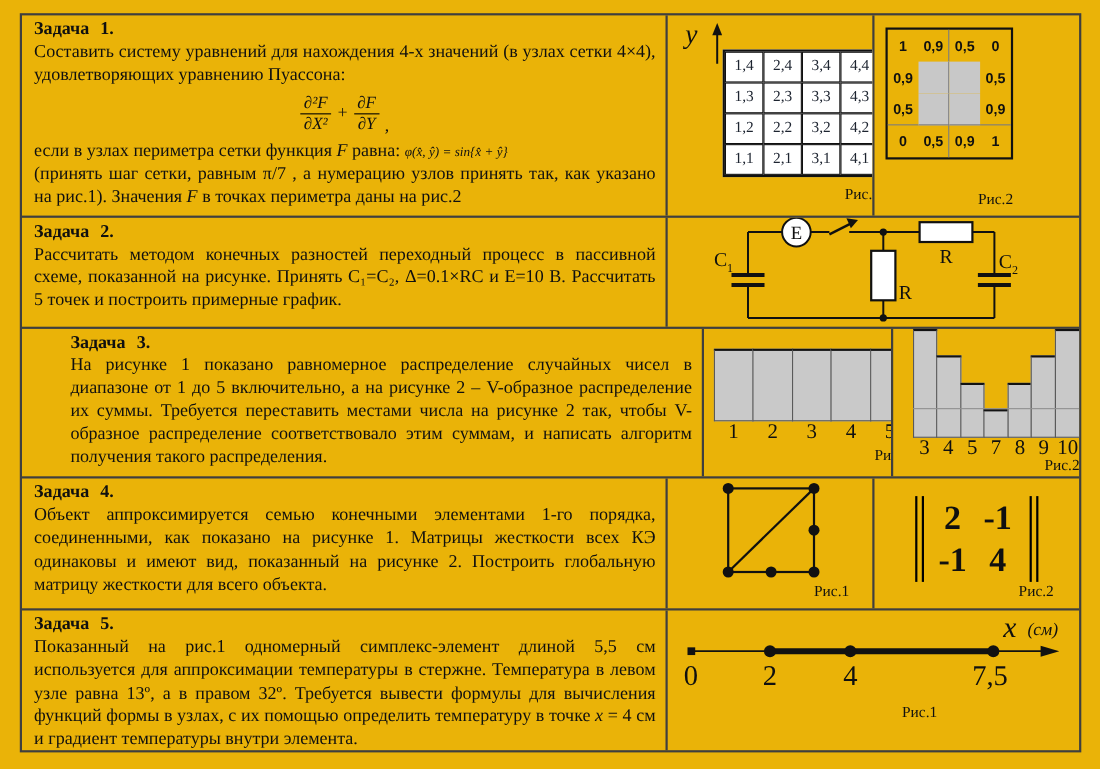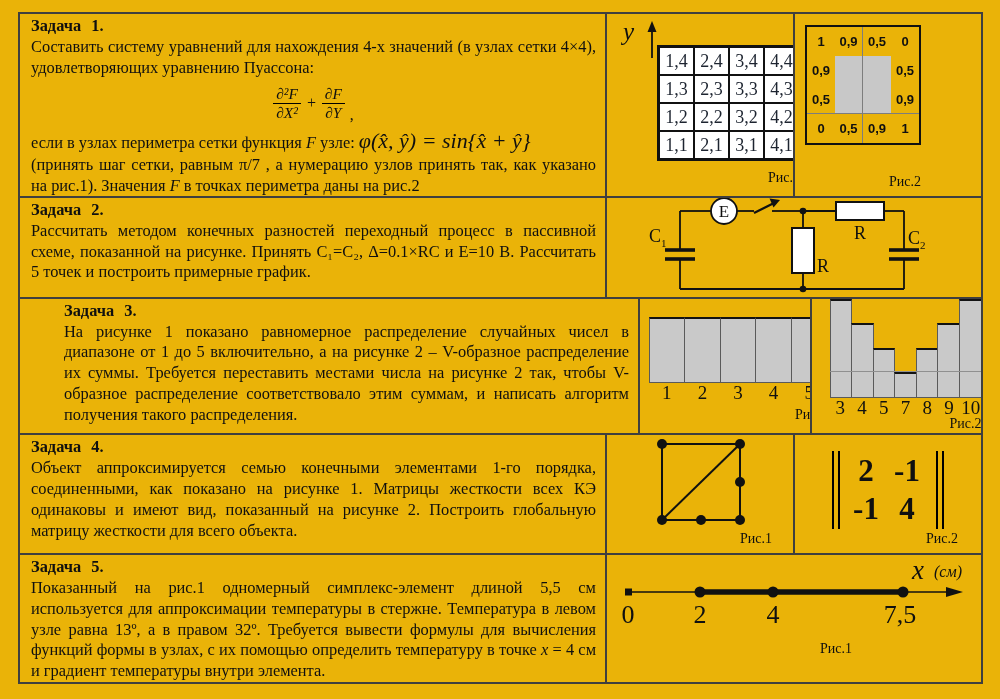--- a/index.html
+++ b/index.html
@@ -16,27 +16,27 @@
   .fig-split{border-right:2px solid #3f3f3f;}
   .t1f1{width:226px;} .smallfig{width:188px;}
   .task-title{font-weight:bold;word-spacing:6px;display:block;}
   .it{font-style:italic;}
   
   .formula{display:flex;justify-content:center;align-items:center;gap:5px;
            font-size:16px;font-style:italic;margin:3px 0 2px 0;height:44px;}
   .frac{display:inline-flex;flex-direction:column;text-align:center;line-height:1.1;font-size:15.5px;}
   .frac .top{border-bottom:1.4px solid #000;padding:0 3px 1px 3px;}
   .comma{align-self:flex-end;font-style:normal;}
-  .phi{font-size:22px;font-style:italic;white-space:nowrap;}
+  .phi{font-size:12px;font-style:italic;white-space:nowrap;}
   
   .nodegrid{position:absolute;left:50px;top:31px;display:grid;
             grid-template-columns:repeat(4,35px);grid-auto-rows:28px;
             border:2px solid #111;background:#fff;}
   .gcell{border:1.5px solid #111;display:flex;align-items:center;justify-content:center;
-         font-size:18px;color:#1d2430;}
+         font-size:14px;color:#1d2430;}
   .axis-label{position:absolute;font-style:italic;font-size:25px;}
   
   .bgrid{position:absolute;left:10px;top:11px;display:grid;
          grid-template-columns:repeat(4,28px);grid-auto-rows:29px;border:2px solid #111;}
   .bcell{display:flex;align-items:center;justify-content:center;
          font-family:"Liberation Sans","DejaVu Sans",sans-serif;font-weight:bold;font-size:13px;}
   .bcell.gray{background:#c8c8c8;}
   .bcell.vline{border-right:1px solid #7d7d7d;}
   .bcell.hline{border-bottom:1px solid #7d7d7d;}
   .caption{position:absolute;font-size:14px;text-align:right;}
@@ -72,21 +72,21 @@
           <span>∂X²</span>
         </span>
         <span>+</span>
         <span class="frac">
           <span class="top">∂F</span>
           <span>∂Y</span>
         </span>
         <span class="comma">,</span>
       </div>
       <div>
-        <span>если в узлах периметра сетки функция </span><span class="it">F</span><span> узле: </span><span class="phi">φ(x̂, ŷ) = sin{x̂ + ŷ}</span>
+        <span>если в узлах периметра сетки функция </span><span class="it">F</span><span> равна: </span><span class="phi">φ(x̂, ŷ) = sin{x̂ + ŷ}</span>
       </div>
       <div>
         <span>(принять шаг сетки, равным π/7 , а нумерацию узлов принять так, как указано на рис.1). Значения </span><span class="it">F</span><span> в точках периметра даны на рис.2</span>
       </div>
     </div>
 
     <div class="cell fig-cell fig-split t1f1">
       <svg class="abs" width="226" height="182" viewBox="0 0 226 182">
         <line x1="45" y1="44" x2="45" y2="13" stroke="#111" stroke-width="1.8"></line>
         <polygon points="45,7 40.5,18 49.5,18" fill="#111"></polygon>

